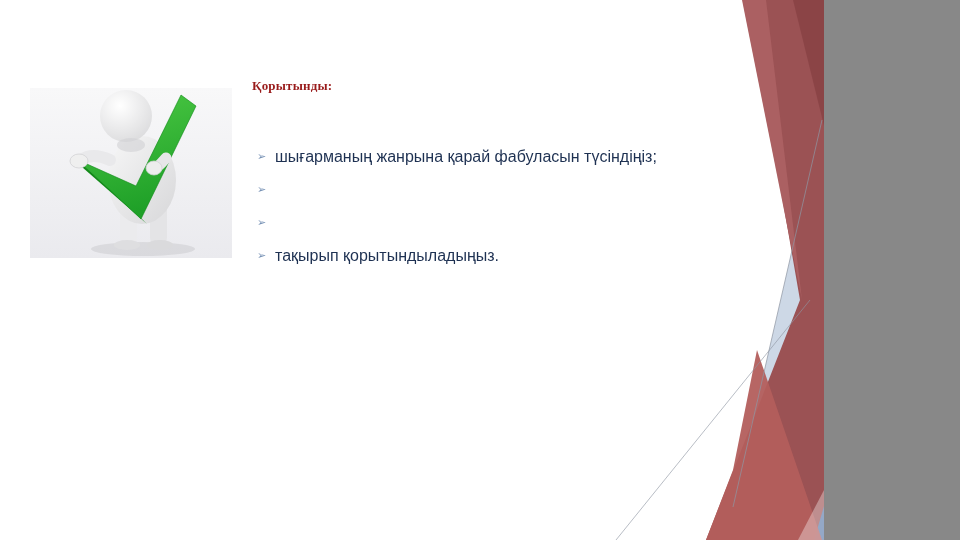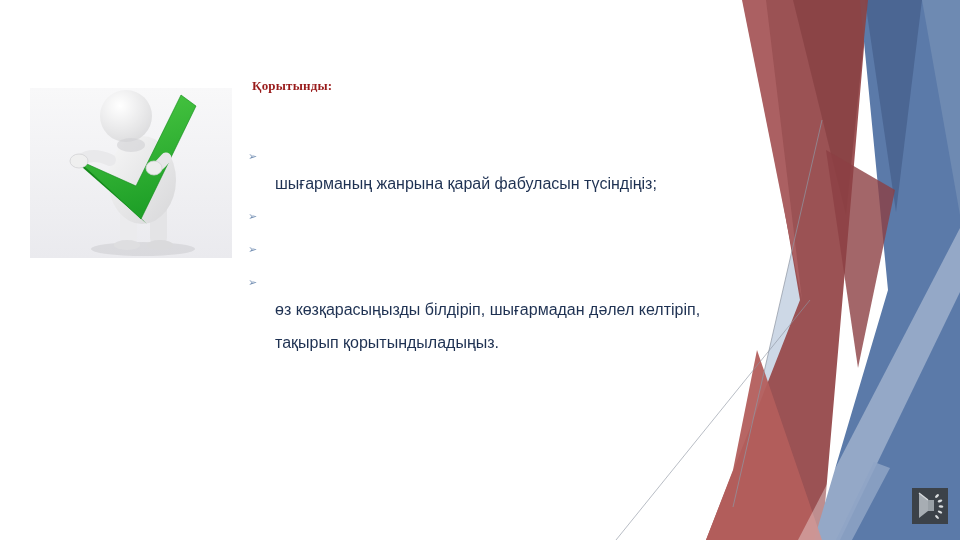--- a/index.html
+++ b/index.html
@@ -1,39 +1,39 @@
 <!DOCTYPE html>
 <html><head>
 <meta charset="utf-8">
 <style>
   html,body{margin:0;padding:0;background:#888;}
   .slide{
-    position:relative;width:960px;height:540px;background:#ffffff;
-    overflow:hidden;font-family:"Liberation Sans",sans-serif;
+    position:relative;width:824px;height:540px;background:#ffffff;
+    overflow:hidden;font-family:"Liberation Sans",sans-serif;text-align:center;
   }
   .ribbons{position:absolute;left:0;top:0;width:960px;height:540px;z-index:0;}
   .figure-box{
     position:absolute;left:30px;top:88px;width:202px;height:170px;z-index:1;
   }
   .slide-title{
     position:absolute;left:252px;top:78px;z-index:1;
     font-family:"Liberation Serif",serif;font-weight:bold;
     font-size:13px;line-height:15px;color:#991b1b;letter-spacing:.2px;
   }
   .bullets{
     position:absolute;left:248px;top:140px;z-index:1;
     list-style:none;margin:0;padding:0;width:600px;
   }
   .bullets li{display:flex;align-items:flex-start;margin:0;}
   .marker{
     flex:0 0 27px;font-size:11px;line-height:33px;color:#7590b4;
     user-select:none;
   }
   .btext{
-    font-size:16px;line-height:33px;color:#1e3152;margin-top:27px;
+    font-size:16px;line-height:33px;color:#1e3152;
   }
   .btext .l1{white-space:nowrap;}
   .btext .l2{display:block;white-space:nowrap;}
   .audio-btn{
     position:absolute;left:912px;top:488px;width:36px;height:36px;z-index:2;
     cursor:pointer;
   }
 </style>
 </head>
 <body>
@@ -106,21 +106,20 @@
     </li>
     <li>
       <span class="marker">➢</span>
     </li>
     <li>
       <span class="marker">➢</span>
     </li>
     <li>
       <span class="marker">➢</span>
       <span class="btext">
-        <span class="l1">өз көзқарасыңызды білдіріп,  шығармадан дәлел келтіріп,</span>
         <span class="l2">тақырып қорытындыладыңыз.</span>
       </span>
     </li>
   </ul>
 
   <div class="audio-btn">
     <svg viewBox="0 0 36 36" width="36" height="36">
       <rect x="0" y="0" width="36" height="36" fill="#3c4249"></rect>
       <polygon points="16,12 7,5 7,30 16,23" fill="#a7adb3"></polygon>
       <rect x="16" y="12" width="6" height="11" fill="#99a0a6"></rect>

